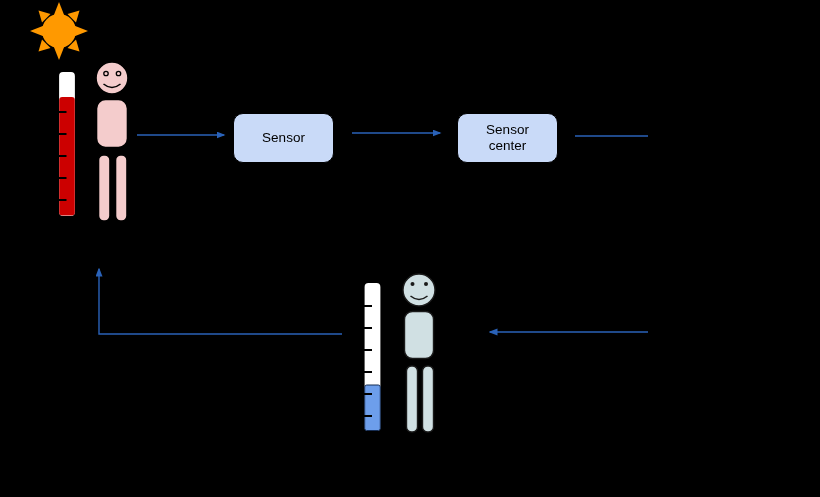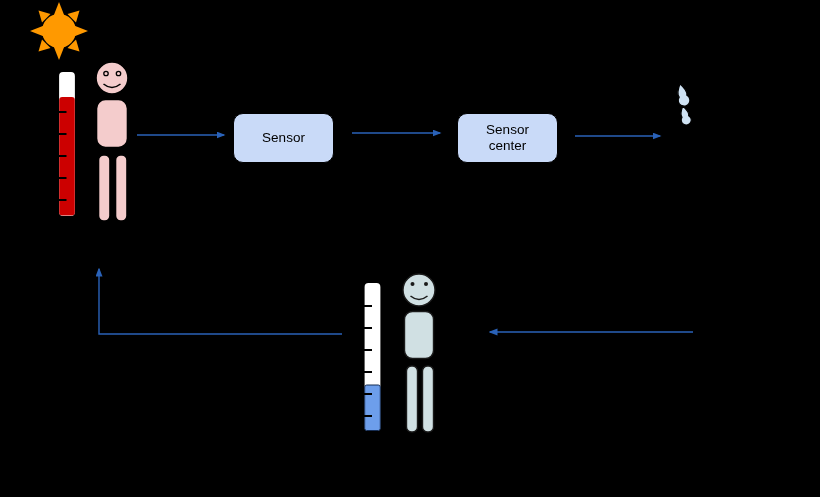--- a/index.html
+++ b/index.html
@@ -3,21 +3,20 @@
 <meta charset="utf-8">
 <style>
   html, body { margin: 0; padding: 0; background: #000; }
   #canvas {
     position: relative;
     width: 648px;
     height: 497px;
     background: #000;
     overflow: hidden;
     font-family: "Liberation Sans", sans-serif;
-    padding-left: 45px;
   }
   #diagram-svg {
     position: absolute;
     left: 0; top: 0;
     width: 820px; height: 497px;
   }
   .node-box {
     position: absolute;
     width: 101px;
     height: 50px;

